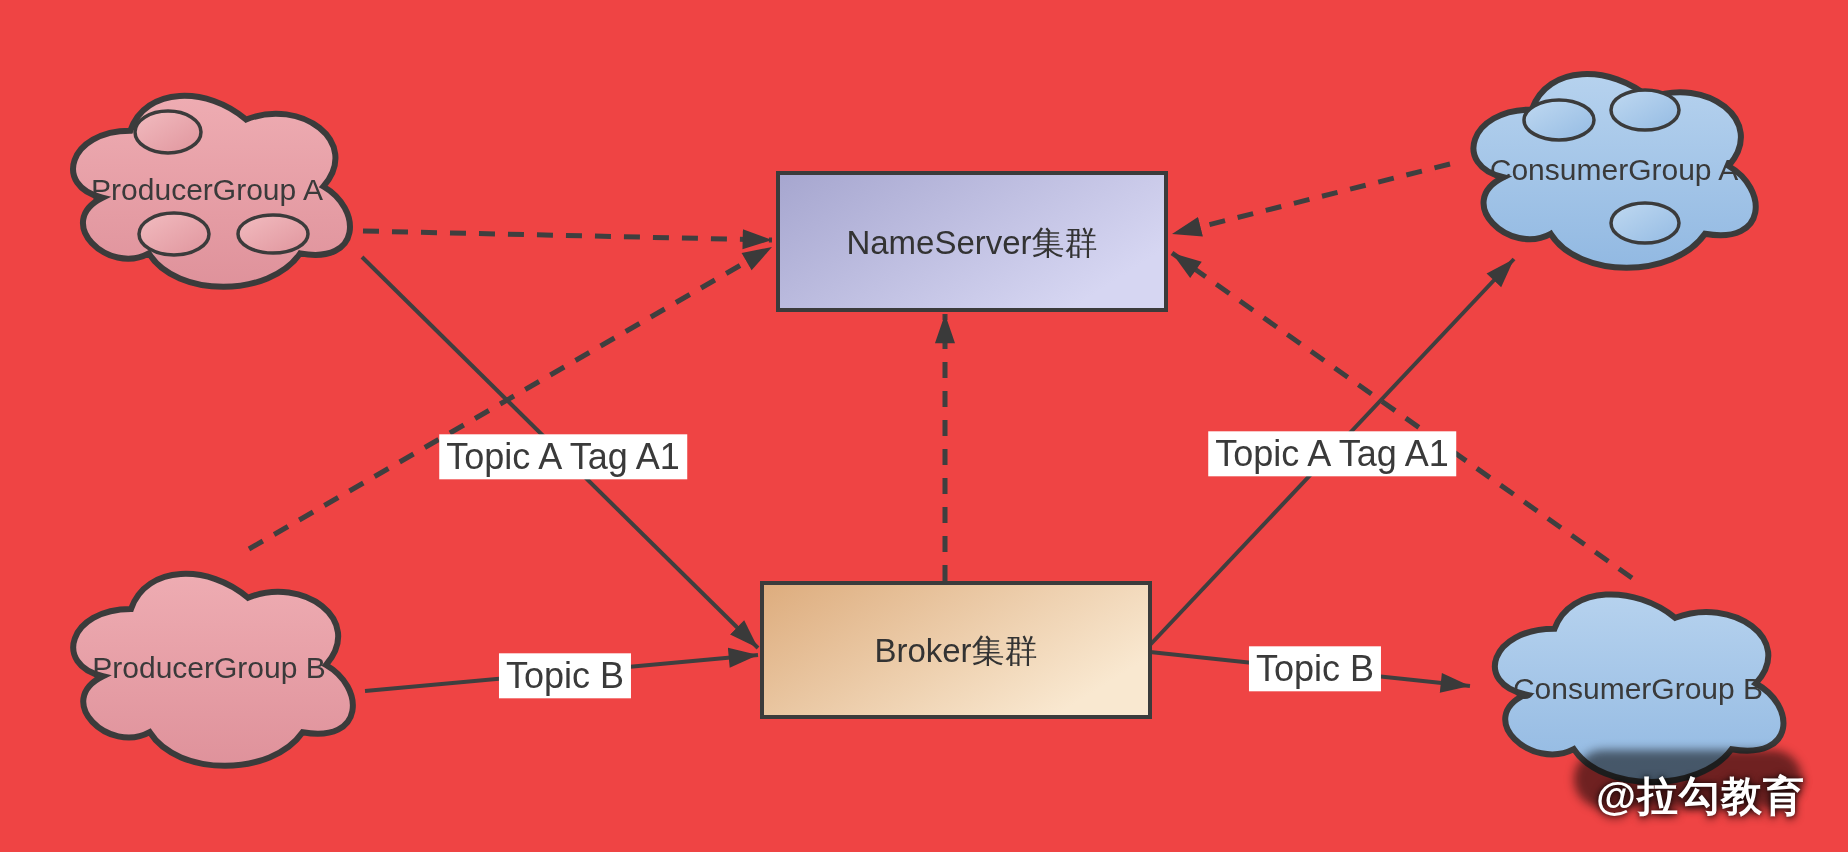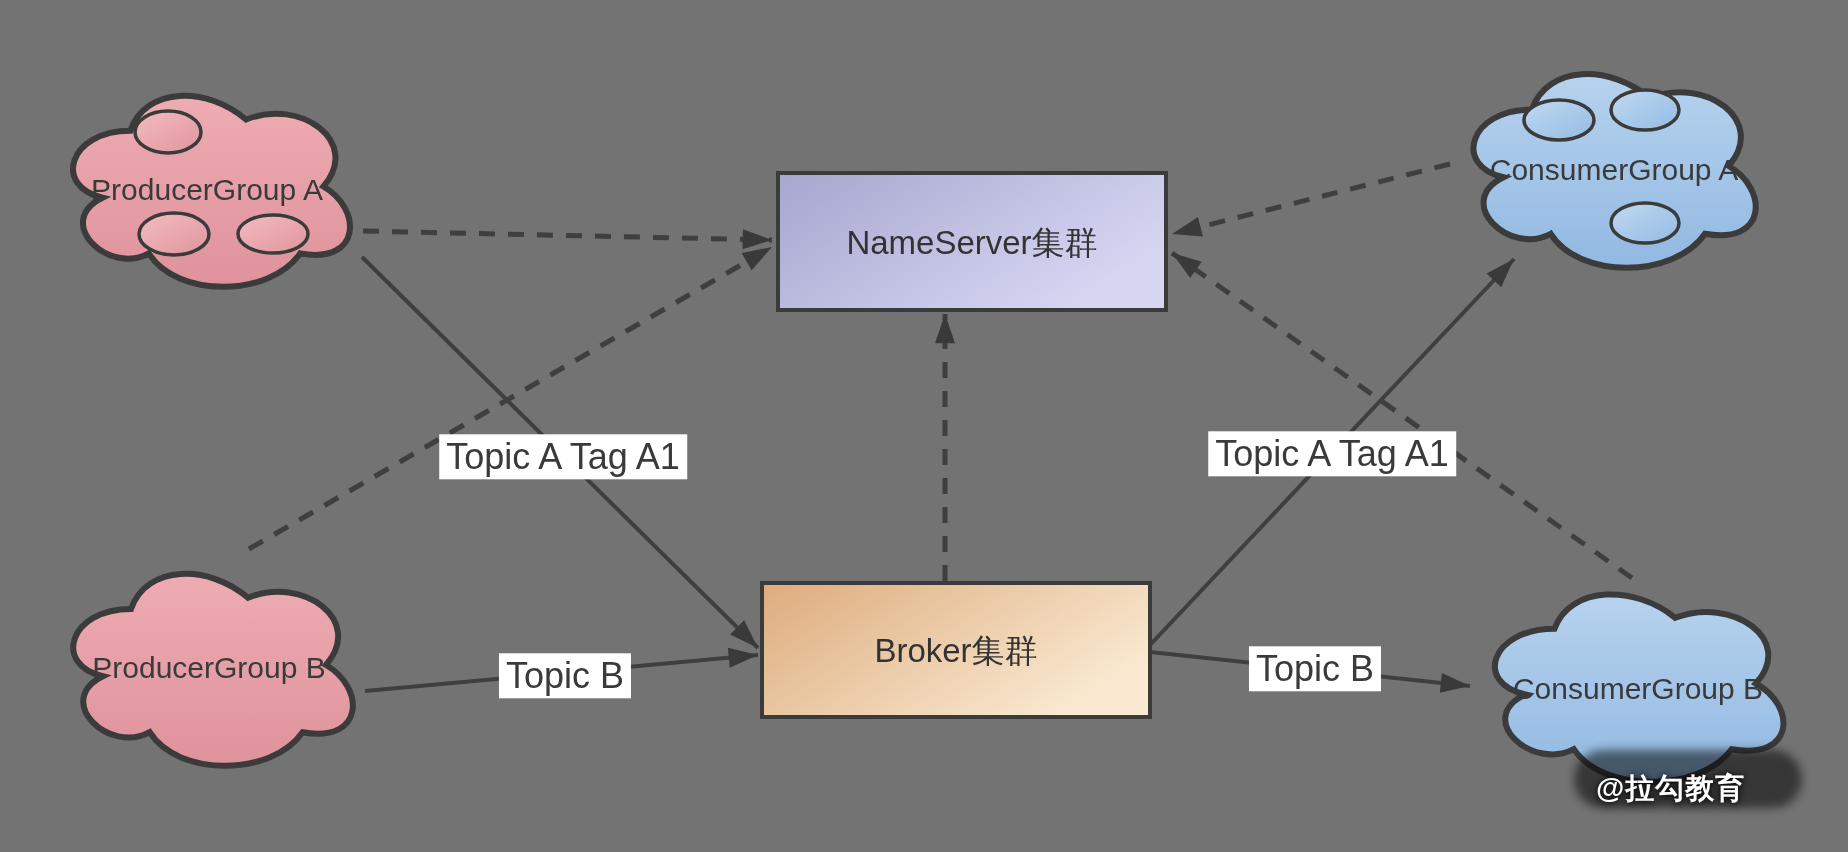--- a/index.html
+++ b/index.html
@@ -5,21 +5,21 @@
   html, body {
     margin: 0;
     padding: 0;
     background: #000000;
     font-family: "Liberation Sans", "DejaVu Sans", sans-serif;
   }
   .stage {
     position: relative;
     width: 1848px;
     height: 852px;
-    background: #737373;
+    background: #ef4444;
     overflow: hidden;
   }
   svg { position: absolute; left: 0; top: 0; }
 
   
   .cloud-pink   { fill: url(#gradPink);   stroke: #3b3b3b; stroke-width: 6; }
   .cloud-blue   { fill: url(#gradBlue);   stroke: #3b3b3b; stroke-width: 6; }
   .inst-pink    { fill: url(#gradPinkEl); stroke: #3b3b3b; stroke-width: 3.5; }
   .inst-blue    { fill: url(#gradBlueEl); stroke: #3b3b3b; stroke-width: 3.5; }
   .box-nameserver { fill: url(#gradPurple); stroke: #3b3b3b; stroke-width: 4; }
@@ -61,21 +61,21 @@
     height: 58px;
     border-radius: 30px;
     background: rgba(5, 5, 5, 0.55);
     filter: blur(5px);
   }
   .watermark {
     position: absolute;
     left: 1596px;
     top: 769px;
     color: #ffffff;
-    font-size: 29px;
+    font-size: 41px;
     font-weight: bold;
     letter-spacing: 1px;
     white-space: nowrap;
     text-shadow: 0 2px 8px rgba(0,0,0,0.85), 0 0 4px rgba(0,0,0,0.6);
     text-align: center;
   }
 </style>
 </head>
 <body>
 

